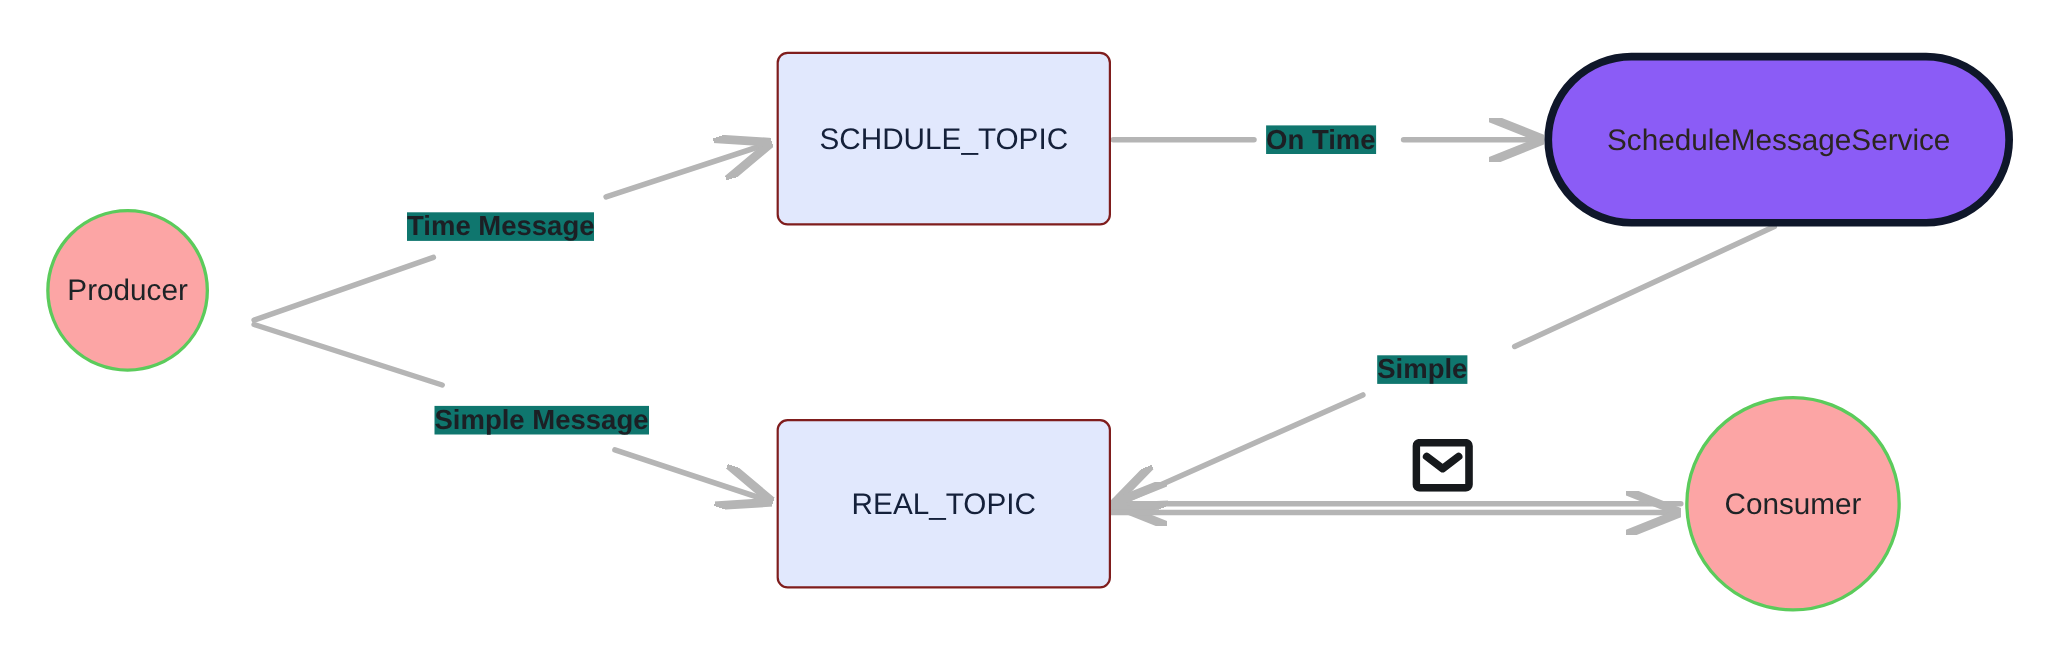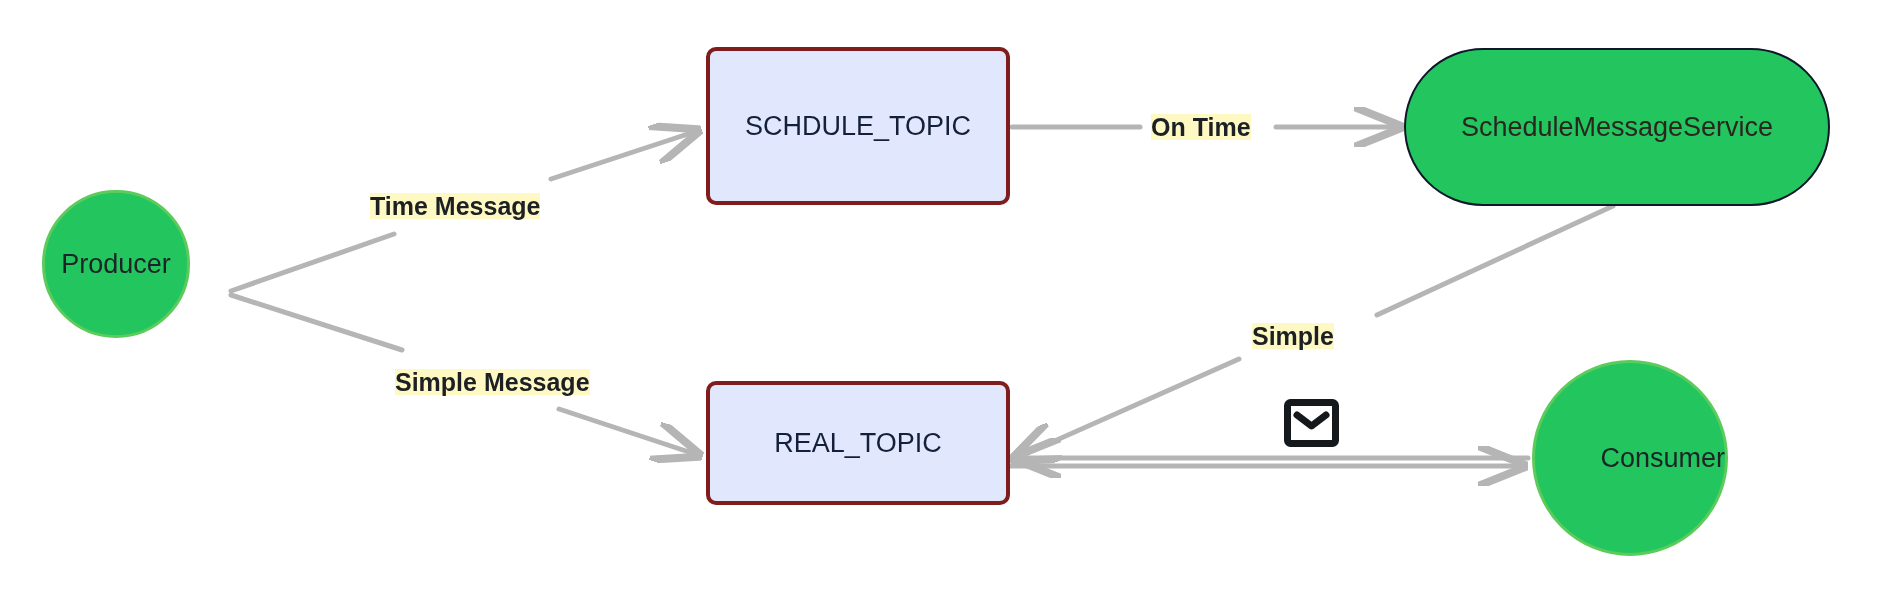--- a/index.html
+++ b/index.html
@@ -27,49 +27,49 @@
   .node {
     position: absolute;
     box-sizing: border-box;
     display: flex;
     align-items: center;
     justify-content: center;
     text-align: center;
   }
   .node-circle {
     border-radius: 50%;
-    background: #22c55e;
+    background: #fca5a5;
     border: 3px solid #5bcb5b;
     color: #1d2326;
     font-size: 27px;
     font-weight: 400;
   }
   .node-rect {
     background: #e1e8fd;
-    border: 4px solid #7f1d1d;
+    border: 2px solid #7f1d1d;
     border-radius: 10px;
     color: #14203a;
     font-size: 27px;
     font-weight: 400;
   }
   .node-stadium {
-    background: #22c55e;
-    border: 2px solid #0f172a;
+    background: #8b5cf6;
+    border: 7px solid #0f172a;
     border-radius: 90px;
     color: #2b2520;
     font-size: 27px;
     font-weight: 400;
   }
   .edge-label {
     position: absolute;
     color: #1c1f24;
     font-size: 25px;
     font-weight: bold;
     white-space: nowrap;
-    background: #fef9c3;
+    background: #0f766e;
     line-height: 1.05;
   }
   .envelope-icon {
     position: absolute;
     left: 1284px;
     top: 399px;
     width: 55px;
     height: 48px;
     background: #ffffff;
   }
@@ -118,25 +118,25 @@
   </div>
 
   <div class="node node-rect" style="left:706px; top:47px; width:304px; height:158px;">
     <span>SCHDULE_TOPIC</span>
   </div>
 
   <div class="node node-stadium" style="left:1404px; top:48px; width:426px; height:158px;">
     <span>ScheduleMessageService</span>
   </div>
 
-  <div class="node node-rect" style="left:706px; top:381px; width:304px; height:124px;">
+  <div class="node node-rect" style="left:706px; top:381px; width:304px; height:154px;">
     <span>REAL_TOPIC</span>
   </div>
 
-  <div class="node node-circle" style="left:1532px; top:360px; width:196px; height:196px;justify-content:flex-end;">
+  <div class="node node-circle" style="left:1532px; top:360px; width:196px; height:196px;">
     <span>Consumer</span>
   </div>
 
   <div class="edge-label" style="left:370px; top:193px;">Time Message</div>
 
   <div class="edge-label" style="left:370px; top:369px;margin-left:25px;">Simple Message</div>
 
   <div class="edge-label" style="left:1151px; top:114px;">On Time</div>
 
   <div class="edge-label" style="left:1252px; top:323px;">Simple</div>

